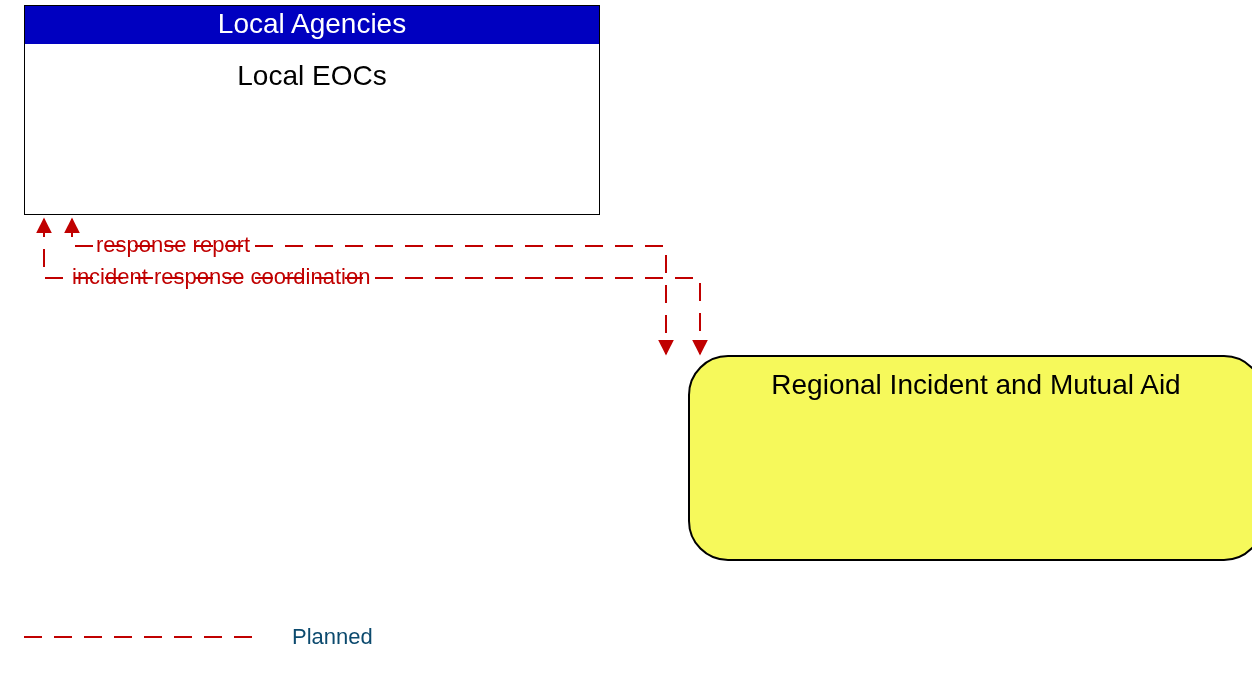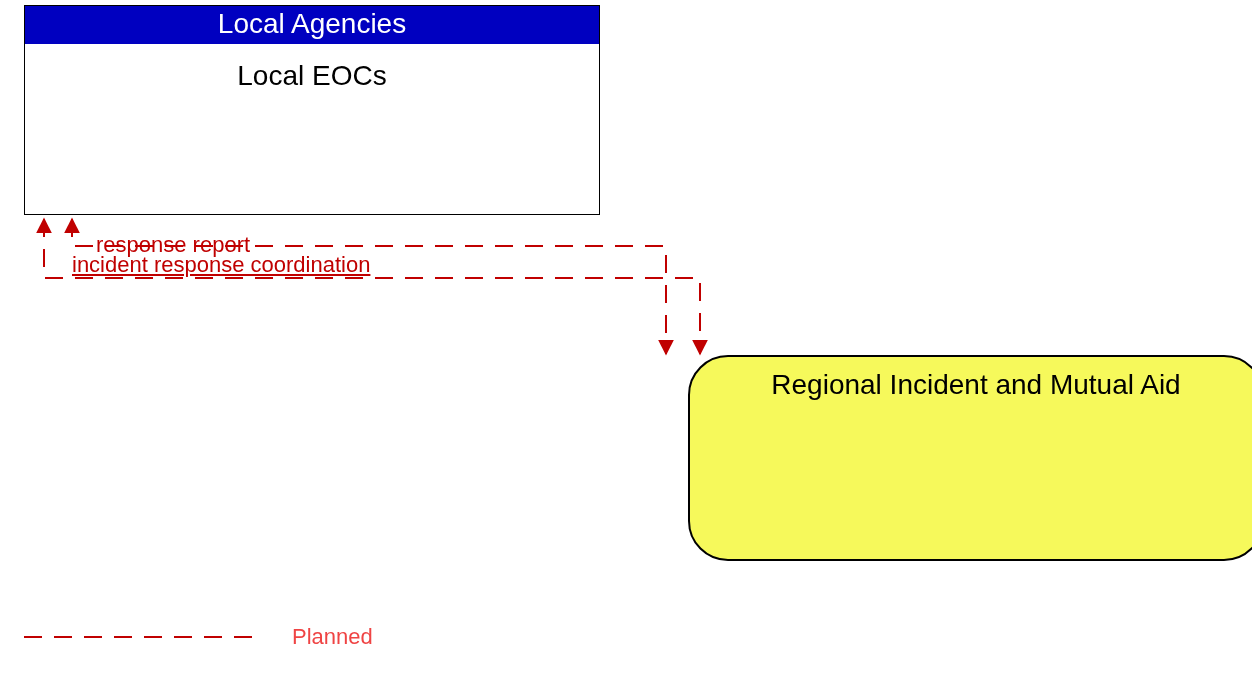--- a/index.html
+++ b/index.html
@@ -57,21 +57,21 @@
   }
   .region-node .line1, .region-node .line2 { display: block; }
   .flow-label {
     position: absolute;
     color: #c00000;
     font-size: 22px;
     white-space: nowrap;
   }
   .legend-label {
     position: absolute;
-    color: #ef4444;
+    color: #0c4a6e;
     font-size: 22px;
   }
   svg.edges {
     position: absolute;
     left: 0;
     top: 0;
     width: 1252px;
     height: 688px;
     pointer-events: none;
   }
@@ -99,17 +99,17 @@
     <div class="local-agencies-header">Local Agencies</div>
     <div class="local-agencies-body">Local EOCs</div>
   </div>
 
   <div class="node region-node">
     <span class="line1">Regional Incident and Mutual Aid</span>
   </div>
 
   <div class="flow-label" style="left:96px; top:232px;">response report</div>
 
-  <div class="flow-label" style="left:72px; top:252px;text-decoration:underline;">incident response coordination</div>
+  <div class="flow-label" style="left:72px; top:264px;">incident response coordination</div>
 
   <div class="legend-label" style="left:292px; top:624px;">Planned</div>
 
 </div>
 
 </body></html>

